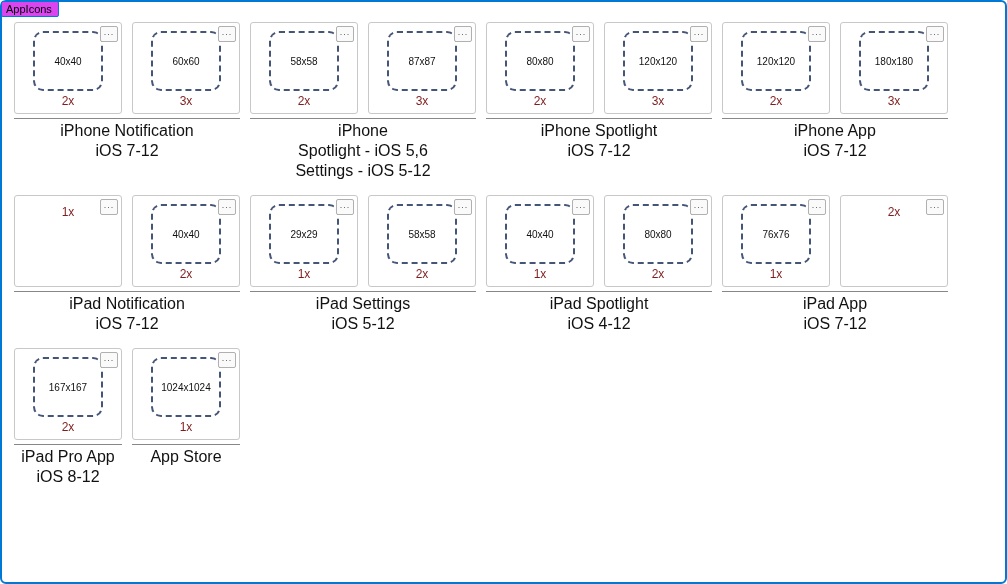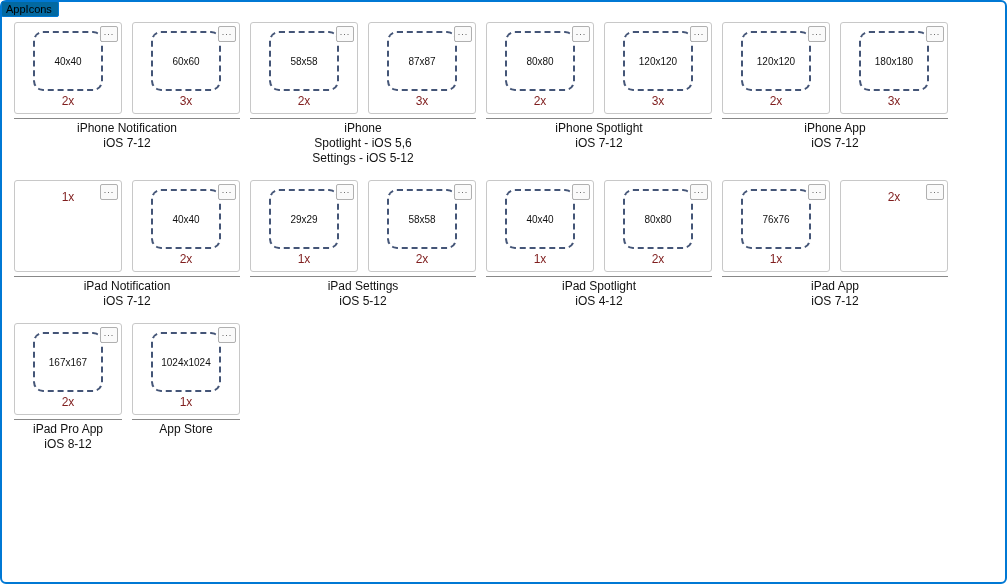--- a/index.html
+++ b/index.html
@@ -18,21 +18,21 @@
     height: 584px;
     border: 2px solid #0078d4;
     border-radius: 6px;
     position: relative;
     padding: 20px 12px 12px 12px;
   }
   .title-chip {
     position: absolute;
     top: -1px;
     left: -1px;
-    background: #0369a1;
+    background: #d946ef;
     color: #000;
     font-size: 11px;
     padding: 1px 6px 1px 4px;
     border: 1px solid #0078d4;
     border-radius: 2px;
   }
   .grid {
     display: flex;
     flex-direction: column;
     gap: 14px;
@@ -98,21 +98,21 @@
     height: 16px;
     line-height: 16px;
   }
   .group-rule {
     border: none;
     border-top: 1px solid #888;
     margin: 4px 0 2px 0;
   }
   .group-label {
     text-align: center;
-    font-size: 12px;
+    font-size: 16px;
     color: #111;
     white-space: pre-line;
     line-height: 1.25;
   }
 </style>
 </head>
 <body>
 
 <div class="frame">
   <div class="title-chip">AppIcons</div>

